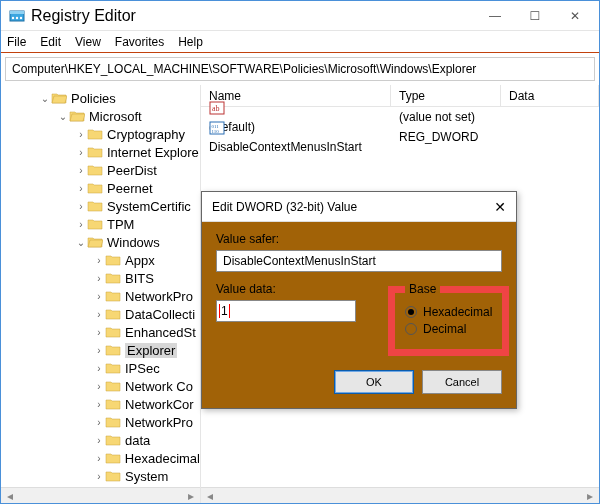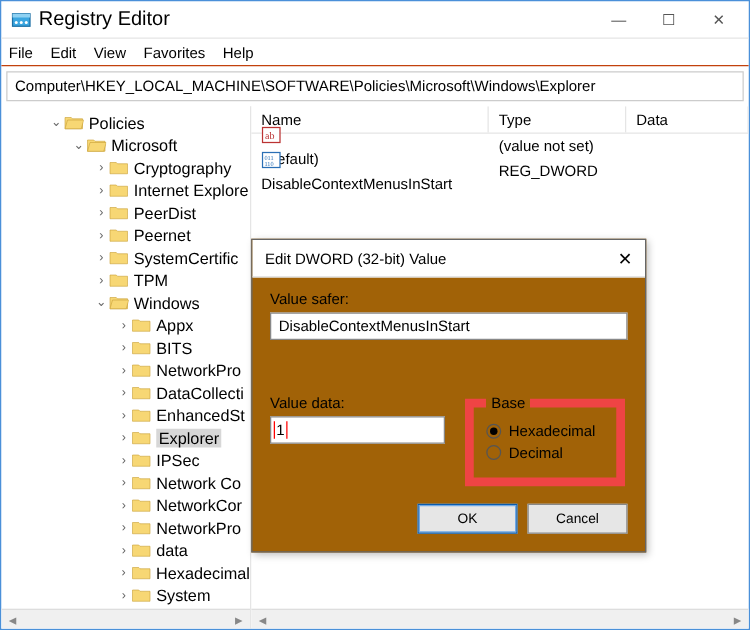--- a/index.html
+++ b/index.html
@@ -32,21 +32,21 @@
   .vicon { width:16px; height:16px; display:flex; align-items:center; justify-content:center;}
   .scrollbar-h { position: absolute; left: 0; right: 0; bottom: 0; height: 16px; background: #f0f0f0; border-top: 1px solid #ddd; display:flex; align-items:center; justify-content:space-between; padding:0 2px;}
   .scrollbar-h .ar { width:14px; color:#888; text-align:center;}
   
   .dialog { position: absolute; left: 200px; top: 190px; width: 316px; background: #a16207; border: 1px solid #666; box-shadow: 2px 2px 6px rgba(0,0,0,0.25); }
   .dlg-title { height: 30px; display: flex; align-items: center; padding: 0 10px; font-size: 12px; background:#fff; border-bottom:1px solid #ddd; }
   .dlg-title .x { margin-left:auto; font-size:14px; }
   .dlg-body { padding: 10px 14px 14px; font-size: 12px; }
   .dlg-body label { display:block; margin-bottom:4px; }
   .dlg-input { width: 100%; height: 22px; border: 1px solid #888; background:#fff; padding: 0 6px; font-size:12px; margin-bottom:10px; }
-  .dlg-row { display:flex; gap: 4px; margin-top: 33px; }
+  .dlg-row { display:flex; gap: 20px; }
   .dlg-col { flex:1; }
   .dlg-fieldset { border:7px solid #ef4444; padding:6px 10px 10px; }
   .dlg-fieldset legend { font-size:12px; padding:0 4px;}
   .radio { display:flex; align-items:center; gap:6px; margin:3px 0;}
   .radio .r { width:12px; height:12px; border:1px solid #555; border-radius:50%; display:flex; align-items:center; justify-content:center;}
   .radio .r.ck::after { content:""; width:6px; height:6px; background:#000; border-radius:50%;}
   .dlg-buttons { display:flex; justify-content:flex-end; gap:8px; margin-top:14px;}
   .btn { width:80px; height:24px; border:1px solid #888; background:#e6e6e6; display:flex; align-items:center; justify-content:center; font-size:11px;}
   .btn.default { border:1px solid #0b5cad; box-shadow:0 0 0 1px #6fa8e6 inset;}
   .val-input { width:140px; height:22px; border:1px solid #888; background:#fff; padding:0 2px; display:flex; align-items:center;}

